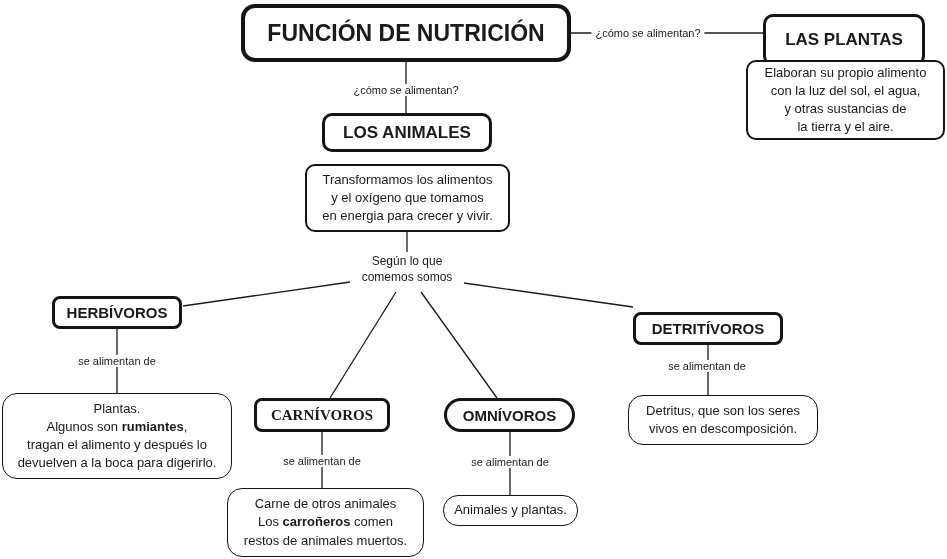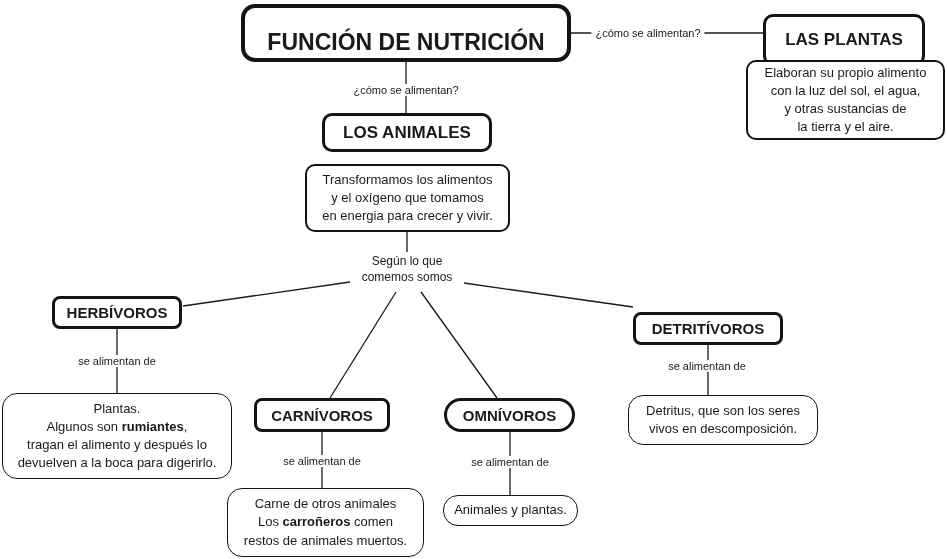--- a/index.html
+++ b/index.html
@@ -20,28 +20,28 @@
     position:absolute;transform:translate(-50%,-50%);background:#ffffff;
     padding:0 4px;font-size:11px;white-space:nowrap;color:#1a1a1a;
   }
   .segun{
     position:absolute;transform:translateX(-50%);background:#ffffff;
     font-size:12px;line-height:16px;text-align:center;padding:0 3px;
   }
   b{font-weight:bold;}
 
   
-  .n-title{left:241px;top:4px;width:330px;height:58px;border-width:4px;border-radius:14px;font-size:23px;justify-content:flex-end;}
+  .n-title{left:241px;top:4px;width:330px;height:58px;border-width:4px;border-radius:14px;font-size:23px;}
   .n-plantas{left:763px;top:14px;width:162px;height:52px;border-radius:10px;font-size:17px;}
   .n-plantas-desc{left:746px;top:60px;width:199px;height:80px;}
   .n-animales{left:322px;top:113px;width:170px;height:39px;border-radius:10px;font-size:17px;}
   .n-animales-desc{left:305px;top:164px;width:205px;height:68px;}
   .n-herbivoros{left:52px;top:296px;width:130px;height:33px;border-radius:8px;font-size:15px;}
   .n-herbivoros-desc{left:2px;top:393px;width:230px;height:86px;}
-  .n-carnivoros{left:254px;top:398px;width:136px;height:34px;border-radius:8px;font-size:15px;}
+  .n-carnivoros{left:254px;top:398px;width:136px;height:34px;border-radius:8px;font-size:15px;font-family:Liberation Serif, serif;}
   .n-carnivoros-desc{left:227px;top:488px;width:197px;height:69px;}
   .n-omnivoros{left:444px;top:398px;width:131px;height:34px;border-radius:17px;font-size:15px;}
   .n-omnivoros-desc{left:443px;top:495px;width:135px;height:31px;}
   .n-detritivoros{left:633px;top:312px;width:150px;height:33px;border-radius:8px;font-size:15px;}
   .n-detritivoros-desc{left:628px;top:395px;width:190px;height:50px;}
 
   
   .l-plantas{left:648px;top:33px;}
   .l-animales{left:406px;top:90px;}
   .l-herb{left:117px;top:361px;}

